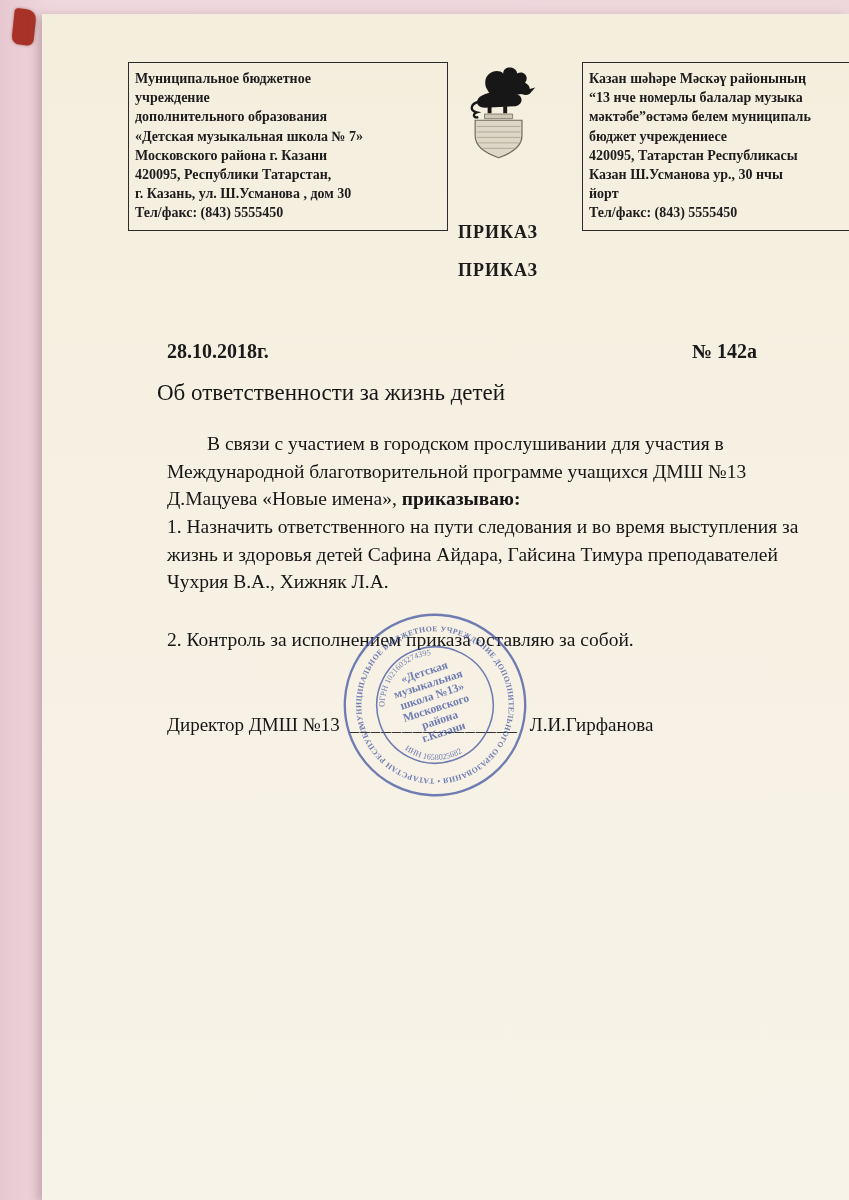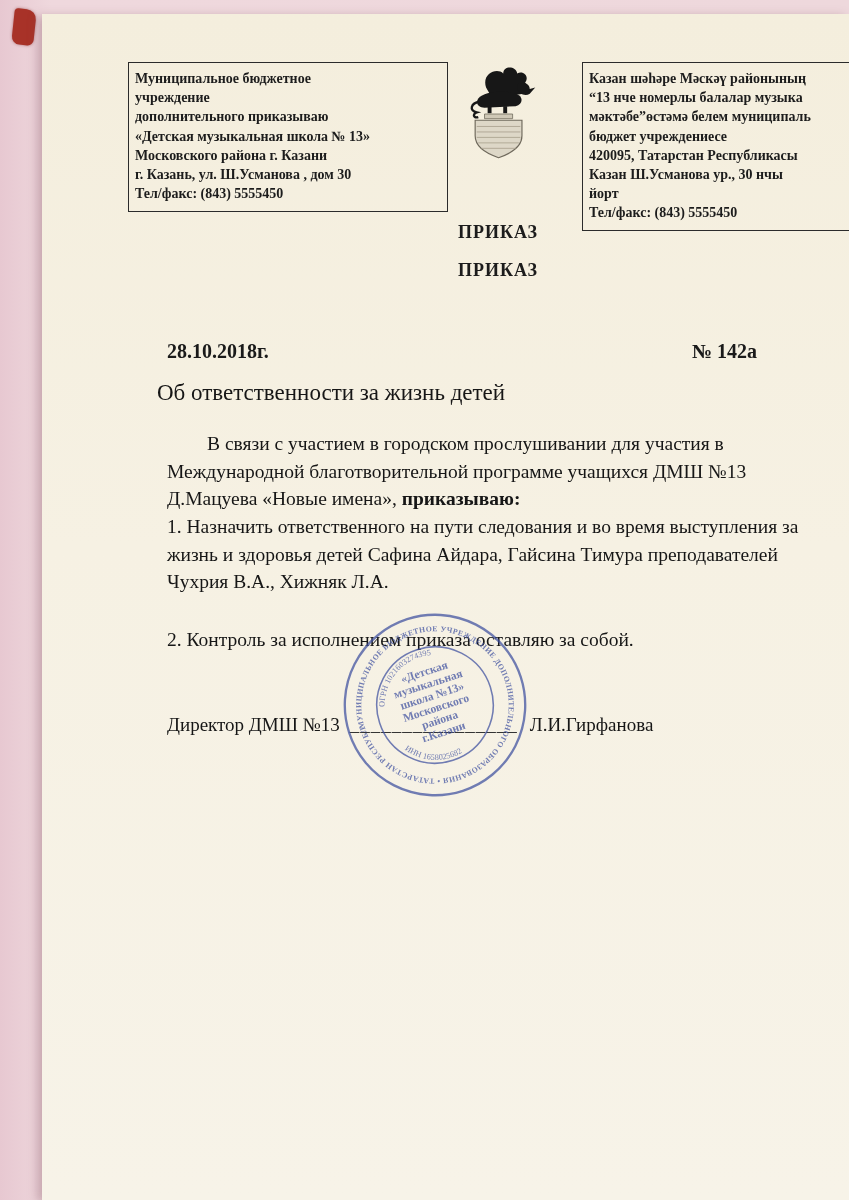--- a/index.html
+++ b/index.html
@@ -149,23 +149,24 @@
 
 <div class="scan">
   <div class="red-mark"></div>
 
   <div class="paper">
 
     <div class="header-row">
       <div class="hbox left">
           <div>Муниципальное бюджетное</div>
           <div>учреждение</div>
-          <div>дополнительного приказываю</div>
-          <div>«Детская музыкальная школа № 13»</div>
+          <div>дополнительного образования</div>
+          <div>«Детская музыкальная школа № 7»</div>
           <div>Московского района г. Казани</div>
+          <div>420095, Республики Татарстан,</div>
           <div>г. Казань, ул. Ш.Усманова , дом 30</div>
           <div>Тел/факс: (843) 5555450</div>
         </div>
 
       <div class="emblem">
         <svg viewBox="0 0 100 128" width="78" height="100" xmlns="http://www.w3.org/2000/svg">
           <g fill="#171717">
             <path d="M36,30 C30,12 50,4 58,12 C58,2 74,2 76,12 C84,8 92,16 86,24 C94,28 92,38 84,38 L44,44 Z"></path>
             <path d="M26,44 C34,34 66,32 78,40 C84,44 82,52 74,54 L34,56 C26,56 22,50 26,44 Z"></path>
             <path d="M76,26 C84,22 92,26 92,32 L99,30 L92,38 C86,42 78,38 76,32 Z"></path>

